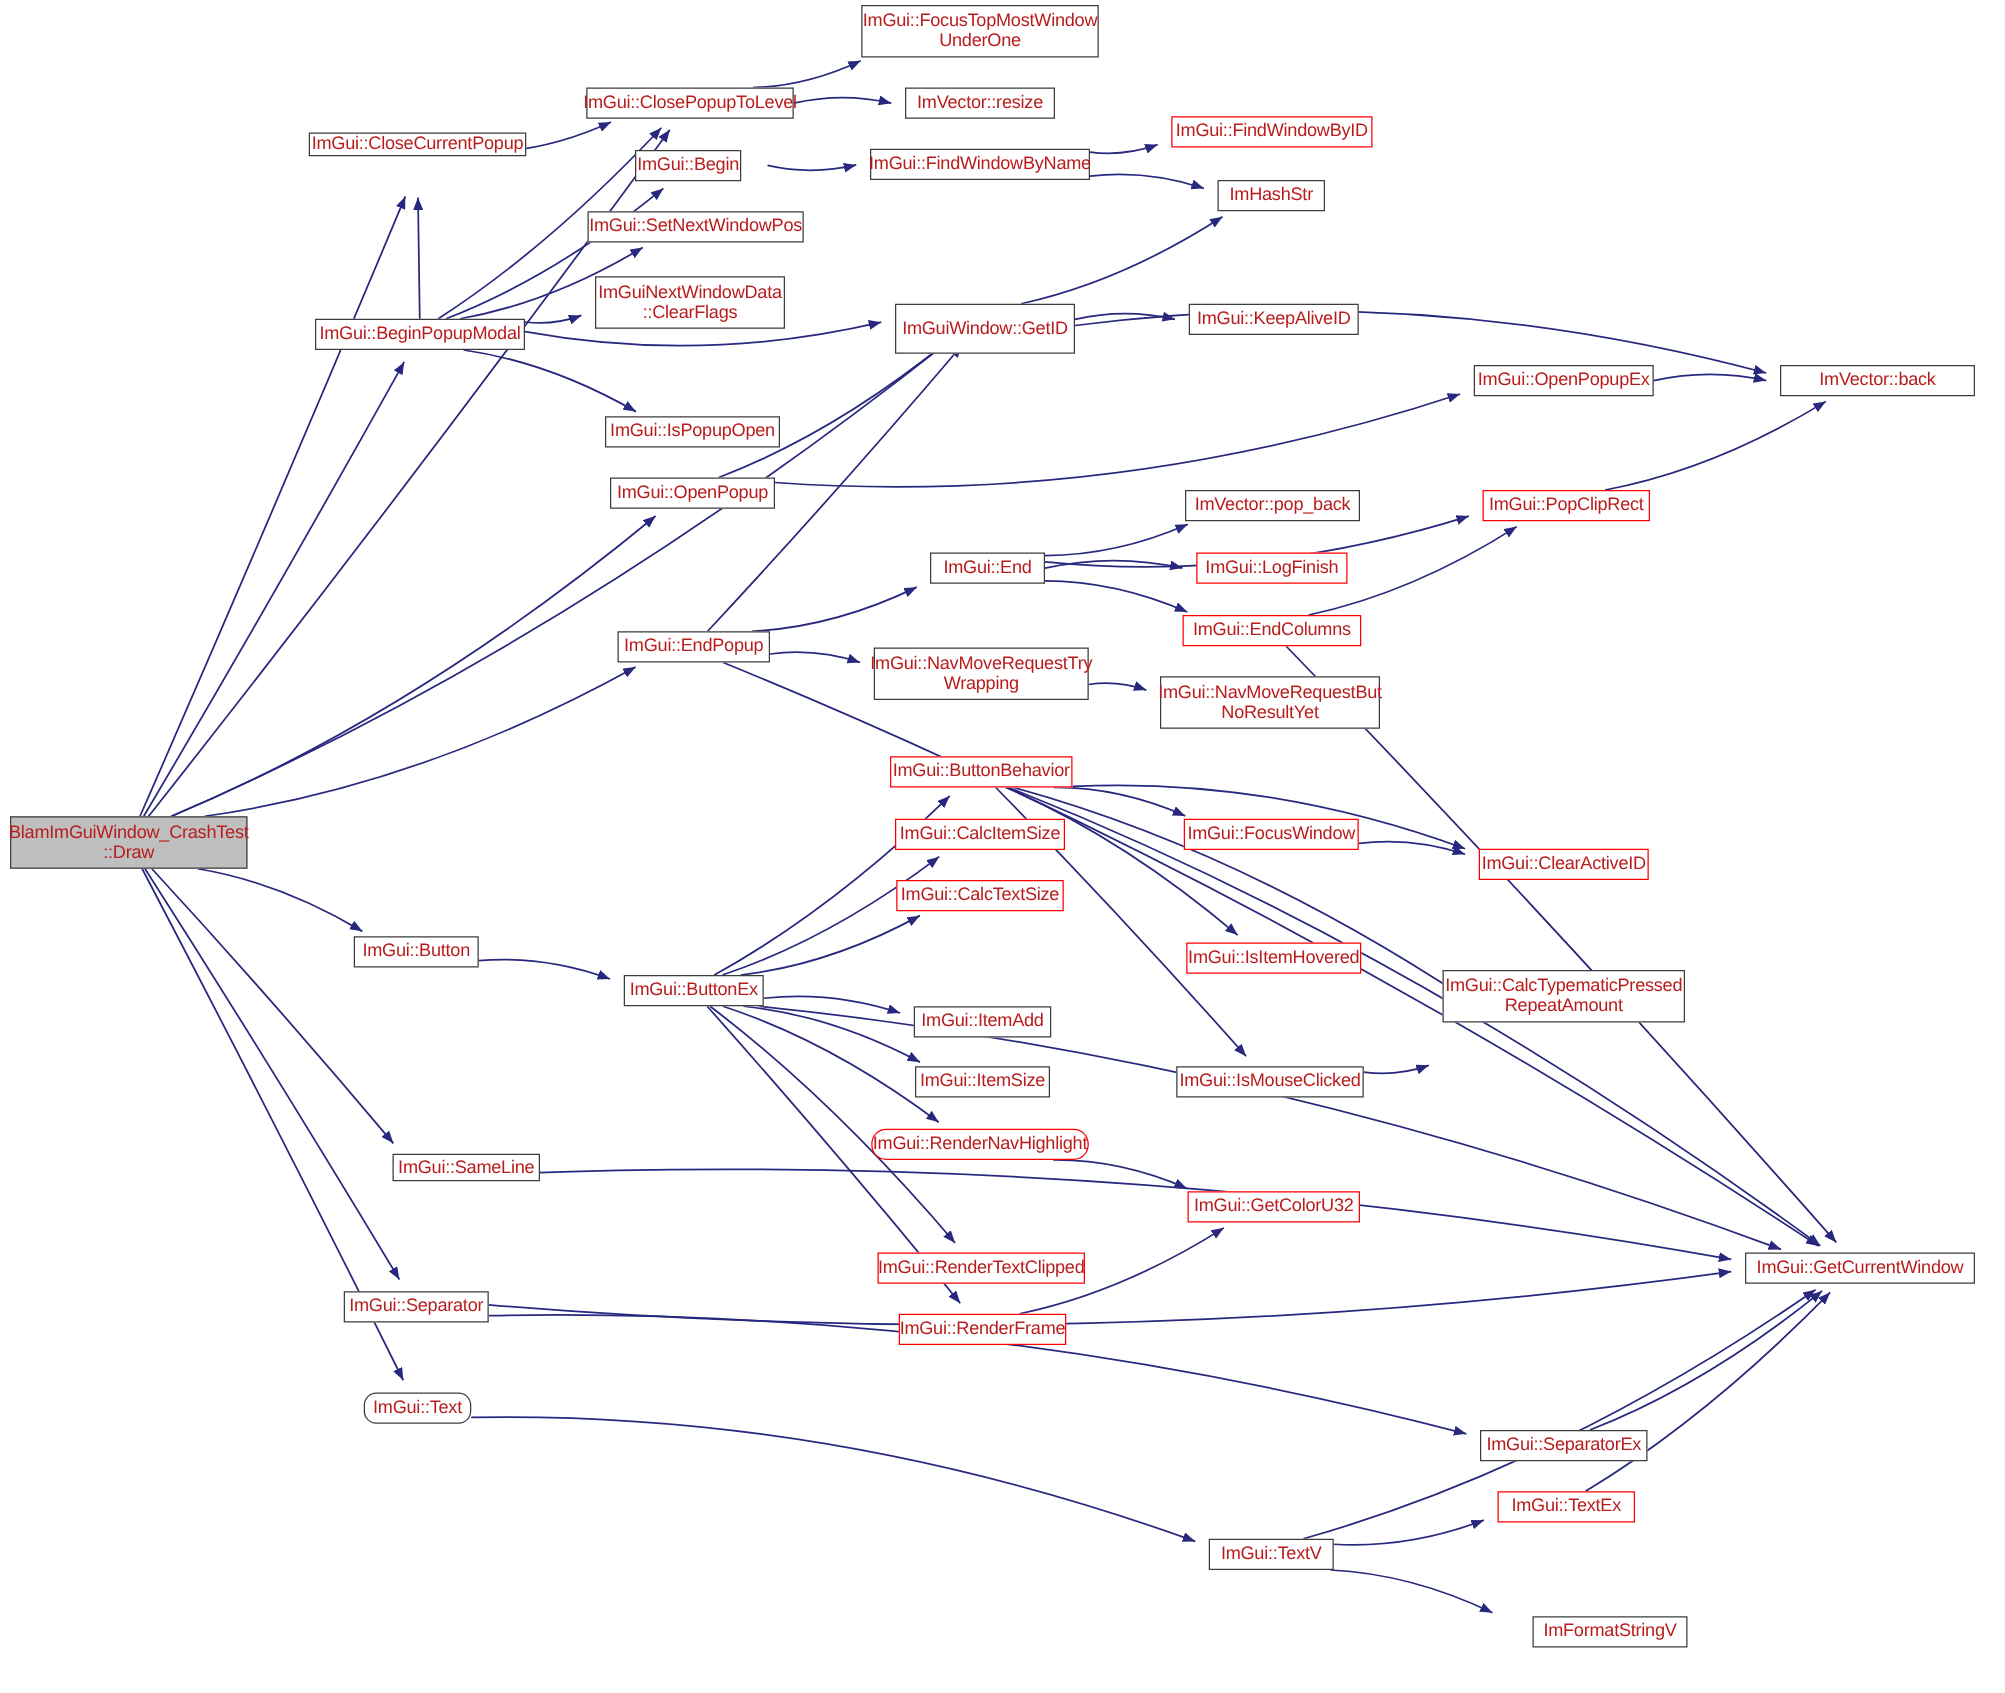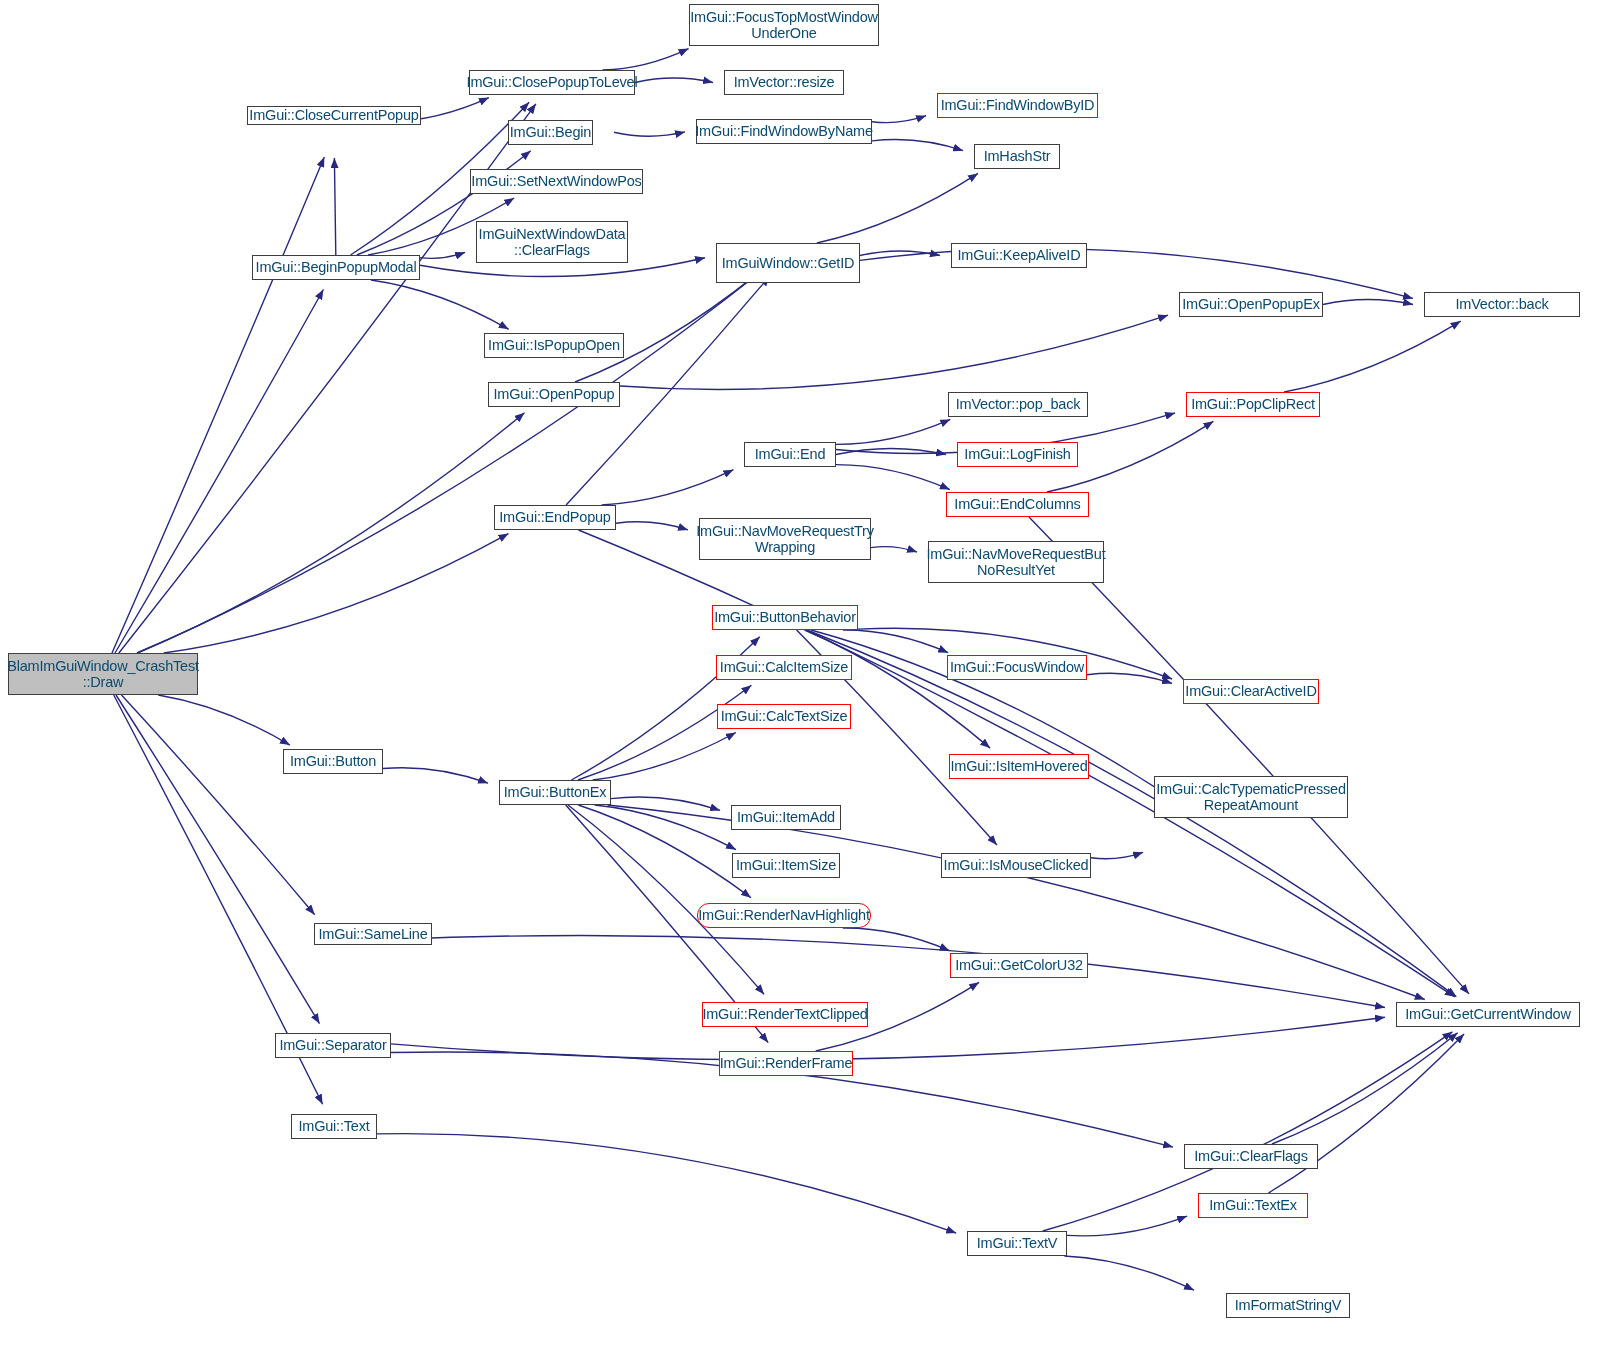--- a/index.html
+++ b/index.html
@@ -25,21 +25,21 @@
   }
   .node {
     position: absolute;
     box-sizing: border-box;
     display: flex;
     align-items: center;
     justify-content: center;
     text-align: center;
     background: #ffffff;
     border: 1px solid #3d3d3d;
-    color: #0c4a6e;
+    color: #b91c1c;
     font-size: 14.5px;
     line-height: 1.12;
     letter-spacing: -0.2px;
     white-space: pre-line;
     z-index: 5;
   }
   .node.red {
     border: 1px solid #ff0000;
   }
   .node.root {
@@ -174,18 +174,18 @@
     <div class="node" style="left: 941px; top: 853px; width: 150px; height: 25px;">ImGui::IsMouseClicked</div>
     <div class="node" style="left: 1154px; top: 776px; width: 194px; height: 42px;">ImGui::CalcTypematicPressed
 RepeatAmount</div>
     <div class="node" style="left: 274px; top: 923px; width: 118px; height: 22px; margin-left: 40px;">ImGui::SameLine</div>
     <div class="node red" style="left: 697px; top: 903px; width: 174px; height: 25px; border-radius: 12px;">ImGui::RenderNavHighlight</div>
     <div class="node red" style="left: 950px; top: 953px; width: 138px; height: 25px;">ImGui::GetColorU32</div>
     <div class="node red" style="left: 702px; top: 1002px; width: 166px; height: 25px;">ImGui::RenderTextClipped</div>
     <div class="node" style="left: 275px; top: 1033px; width: 116px; height: 25px;">ImGui::Separator</div>
     <div class="node red" style="left: 719px; top: 1051px; width: 134px; height: 25px;">ImGui::RenderFrame</div>
     <div class="node" style="left: 1396px; top: 1002px; width: 184px; height: 25px;">ImGui::GetCurrentWindow</div>
-    <div class="node" style="left: 291px; top: 1114px; width: 86px; height: 25px;">ImGui::Text</div>
-    <div class="node" style="left: 1184px; top: 1144px; width: 134px; height: 25px;">ImGui::ClearFlags</div>
+    <div class="node" style="left: 291px; top: 1114px; width: 86px; height: 25px; border-radius: 10px;">ImGui::Text</div>
+    <div class="node" style="left: 1184px; top: 1144px; width: 134px; height: 25px;">ImGui::SeparatorEx</div>
     <div class="node red" style="left: 1198px; top: 1193px; width: 110px; height: 25px;">ImGui::TextEx</div>
     <div class="node" style="left: 967px; top: 1231px; width: 100px; height: 25px;">ImGui::TextV</div>
     <div class="node" style="left: 1190px; top: 1293px; width: 124px; height: 25px; margin-left: 36px;">ImFormatStringV</div>
   </div>
 
 </body></html>

